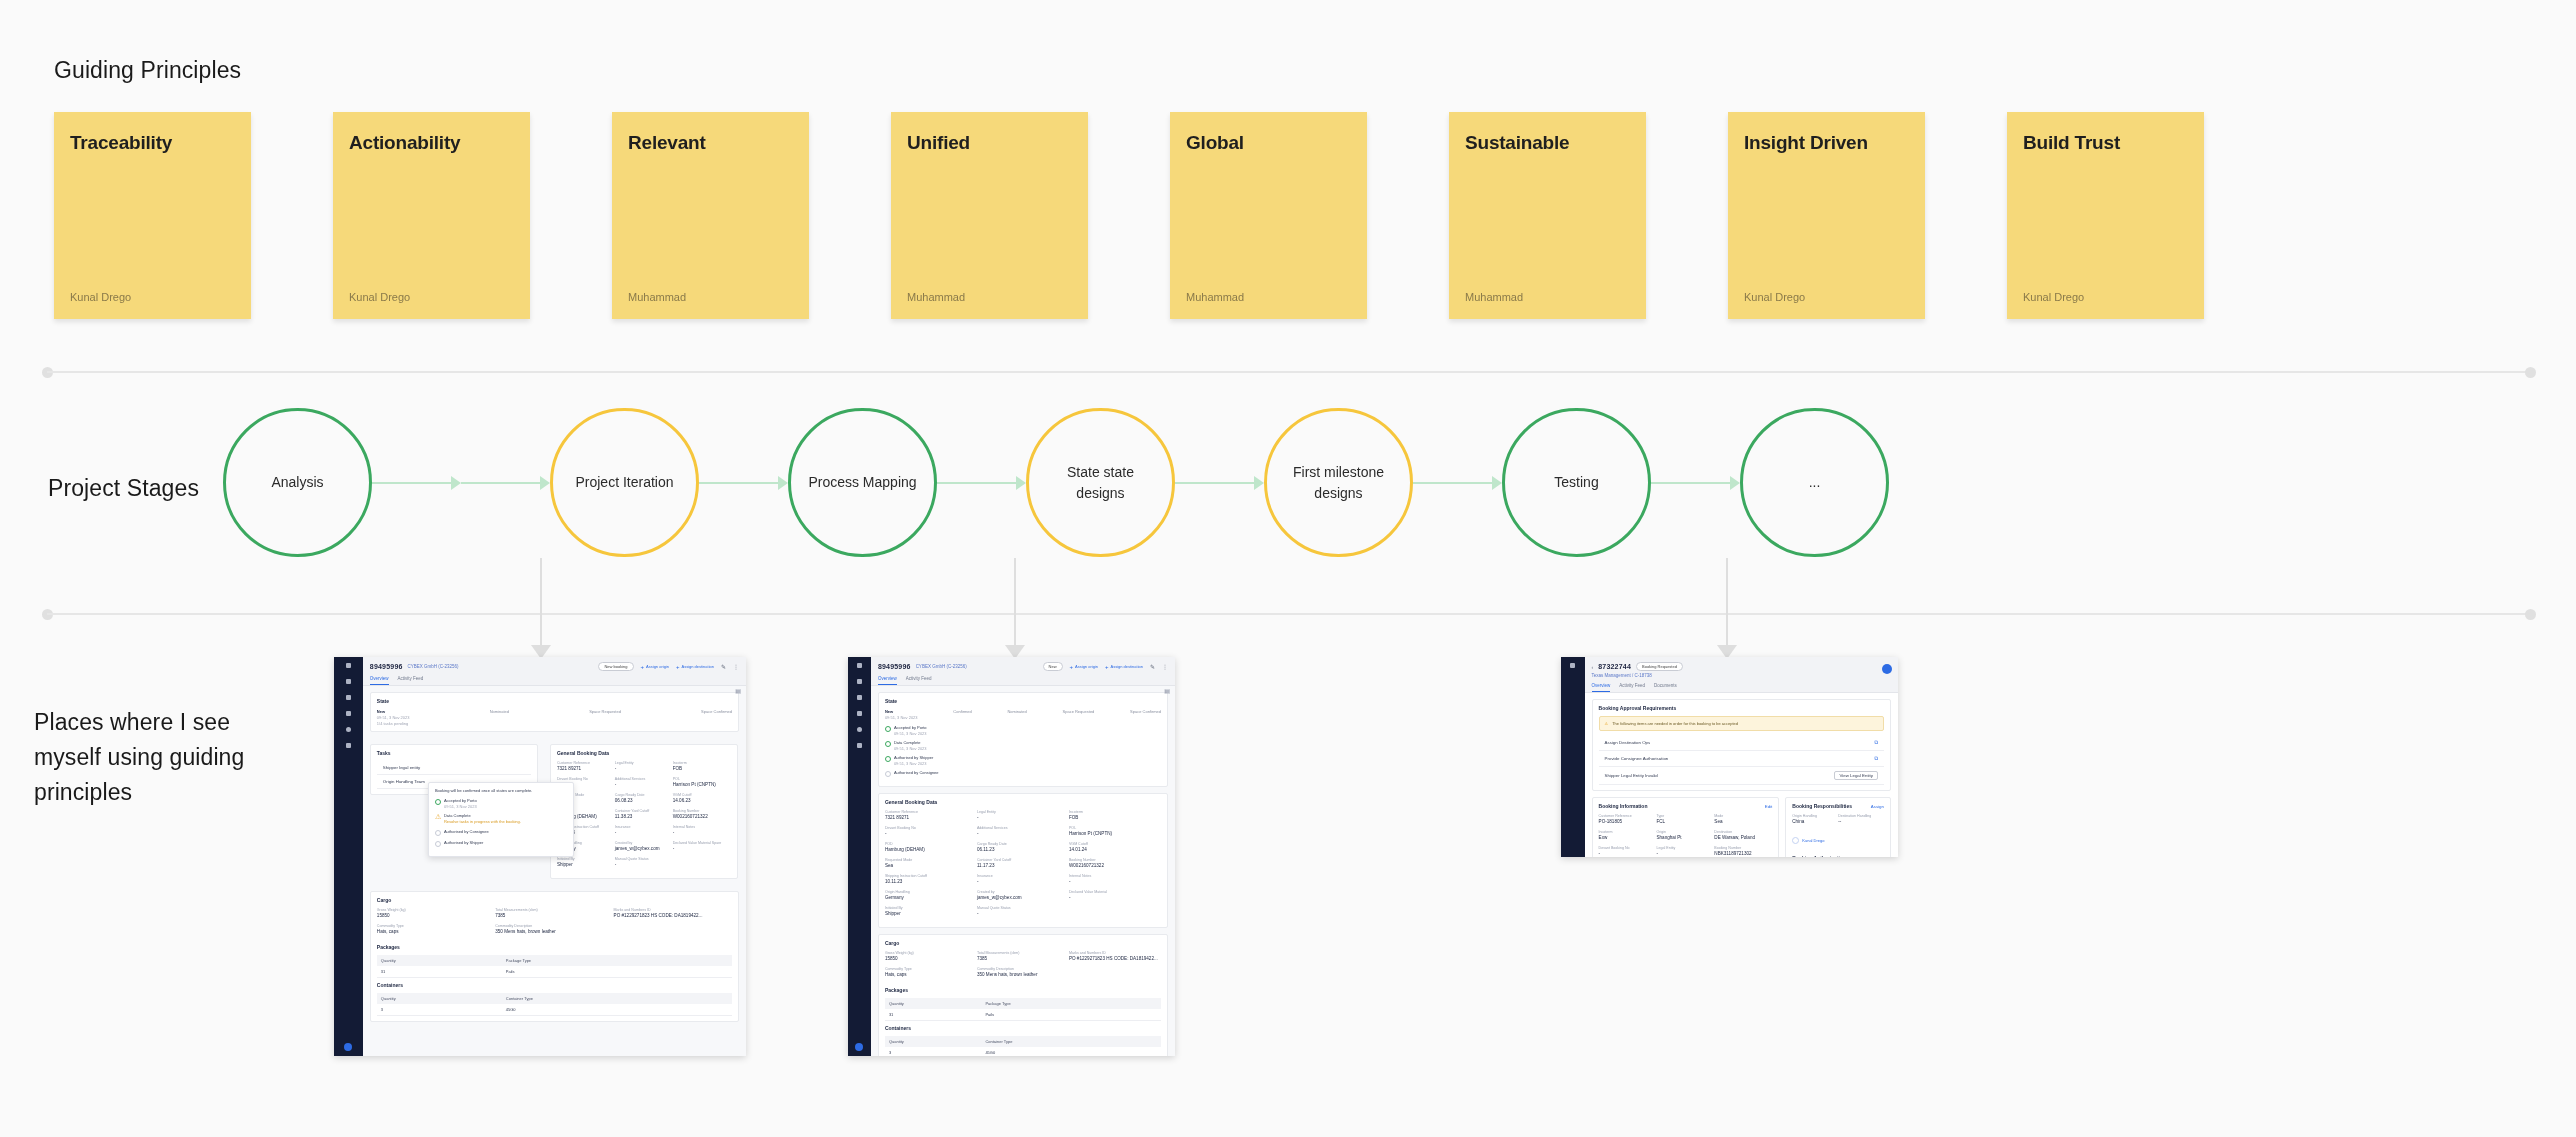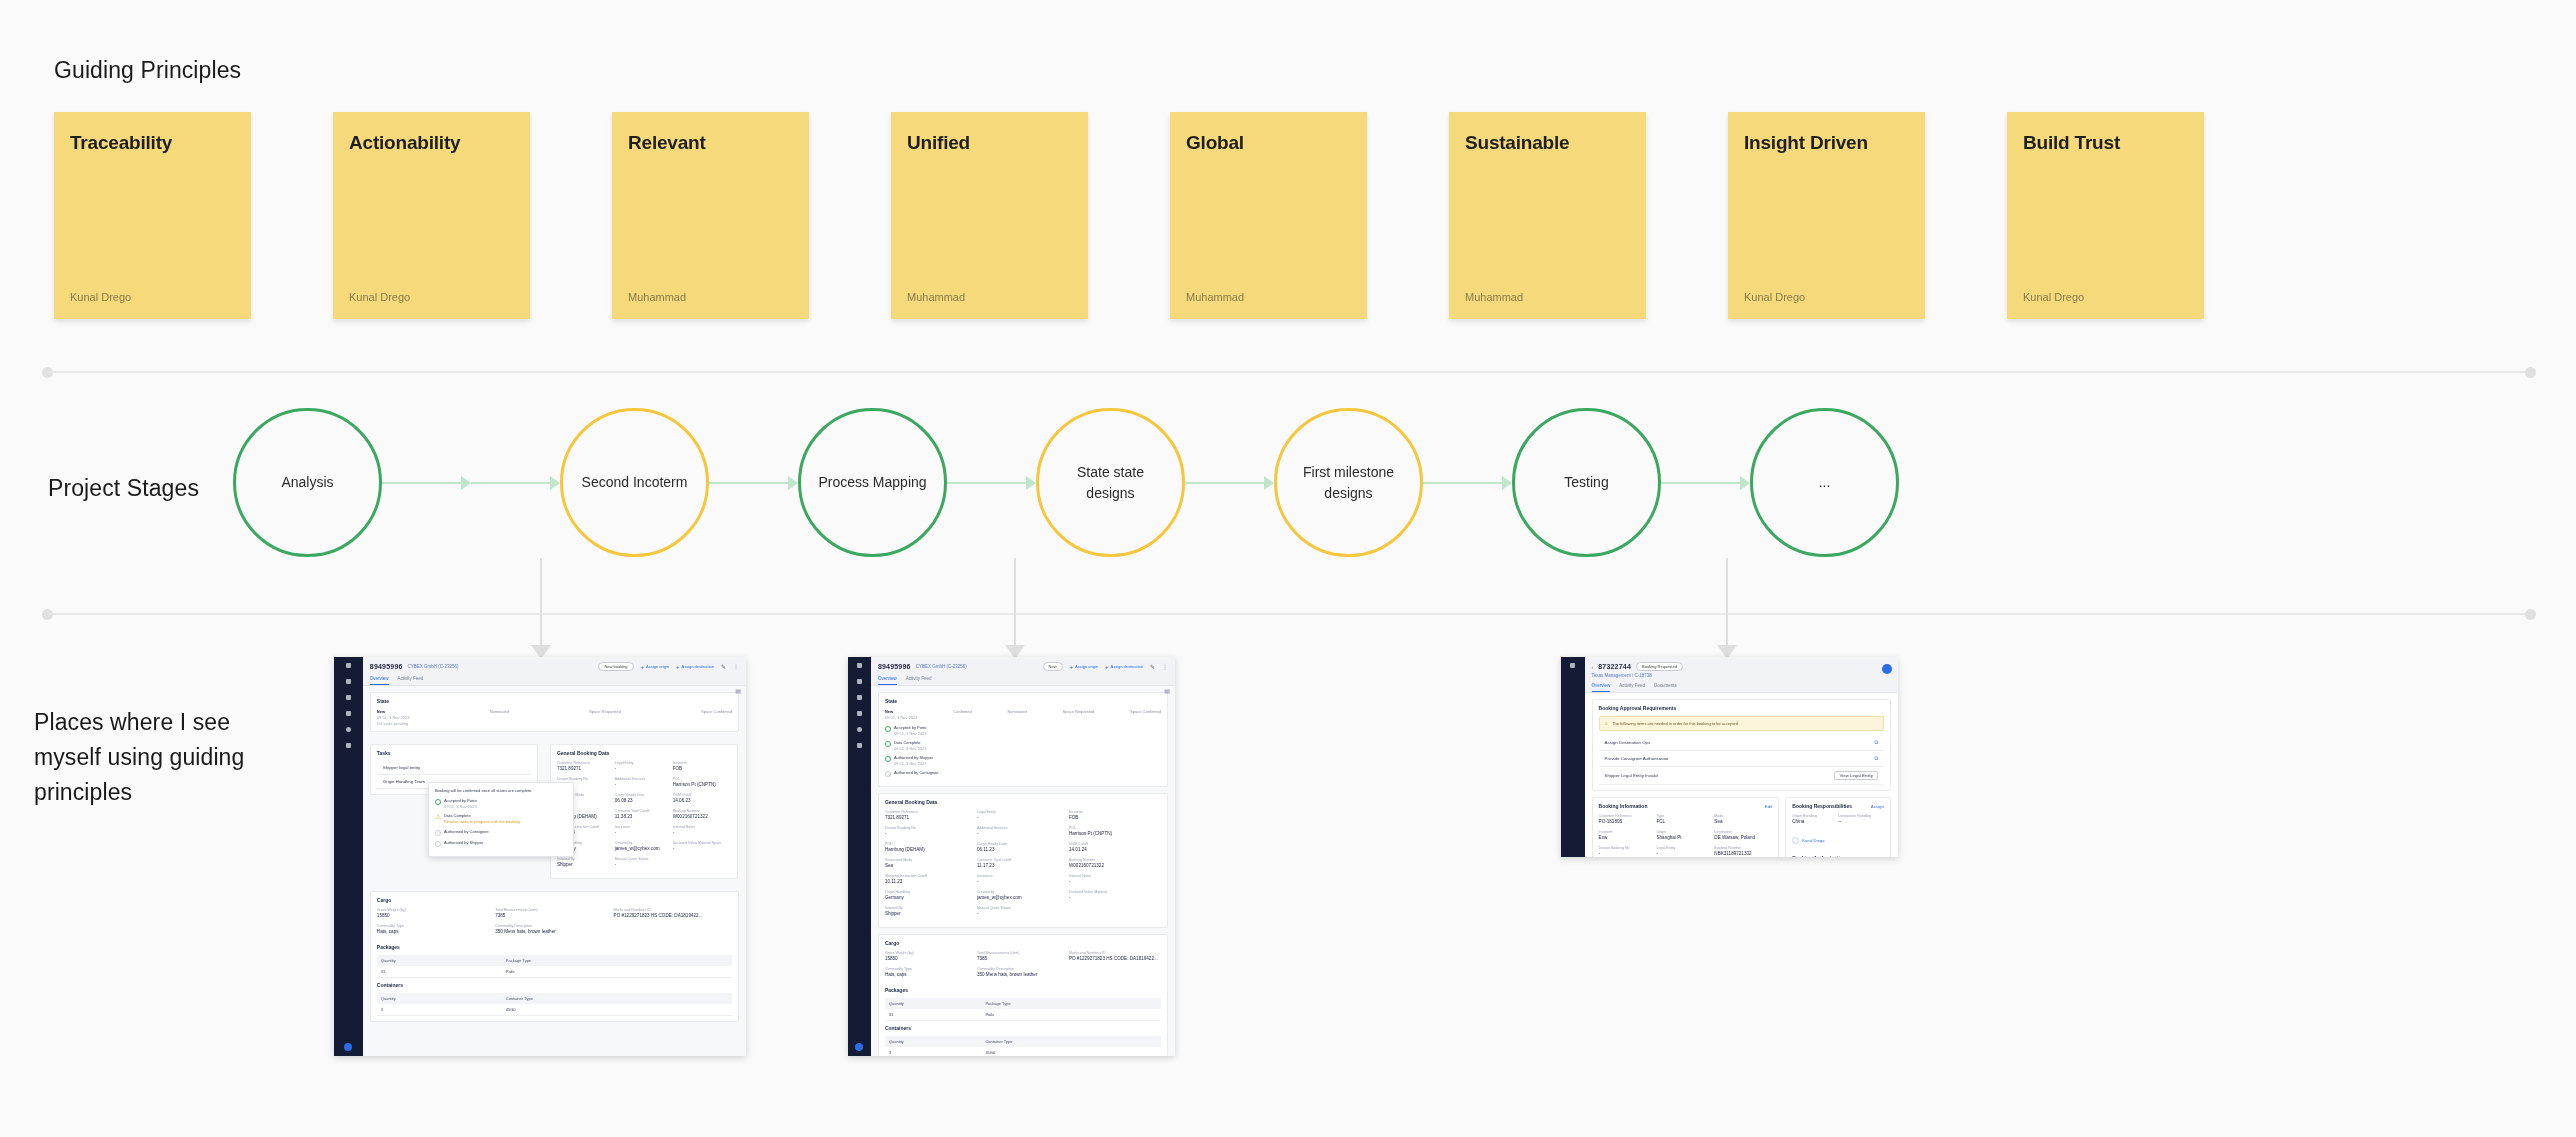--- a/index.html
+++ b/index.html
@@ -60,21 +60,21 @@
   .divider .dot.left { left: 0; }
   .divider .dot.right { right: 0; }
   #divider-top { top: 367px; }
   #divider-bottom { top: 609px; }
 
   
   #project-stages-title { left: 48px; top: 475px; }
 
   #stages-row {
     position: absolute;
-    left: 233px; top: 408px;
+    left: 223px; top: 408px;
     display: flex;
     align-items: center;
   }
   .stage-wrap { display: flex; align-items: center; flex: 0 0 auto; }
   .stage-circle {
     width: 149px; height: 149px;
     border-radius: 50%;
     border: 3px solid #3BA85F;
     display: flex; align-items: center; justify-content: center;
     background: transparent;
@@ -313,21 +313,21 @@
         </div>
       </div>
       <div class="stage-wrap">
         <div class="stage-arrow">
           <div class="shaft"></div>
           <div class="head"></div>
         </div>
       </div>
       <div class="stage-wrap">
         <div class="stage-circle yellow">
-          <span class="stage-label">Second Incoterm</span>
+          <span class="stage-label">Project Iteration</span>
         </div>
         <div class="stage-arrow">
           <div class="shaft"></div>
           <div class="head"></div>
         </div>
       </div>
       <div class="stage-wrap">
         <div class="stage-circle ">
           <span class="stage-label">Process Mapping</span>
         </div>

